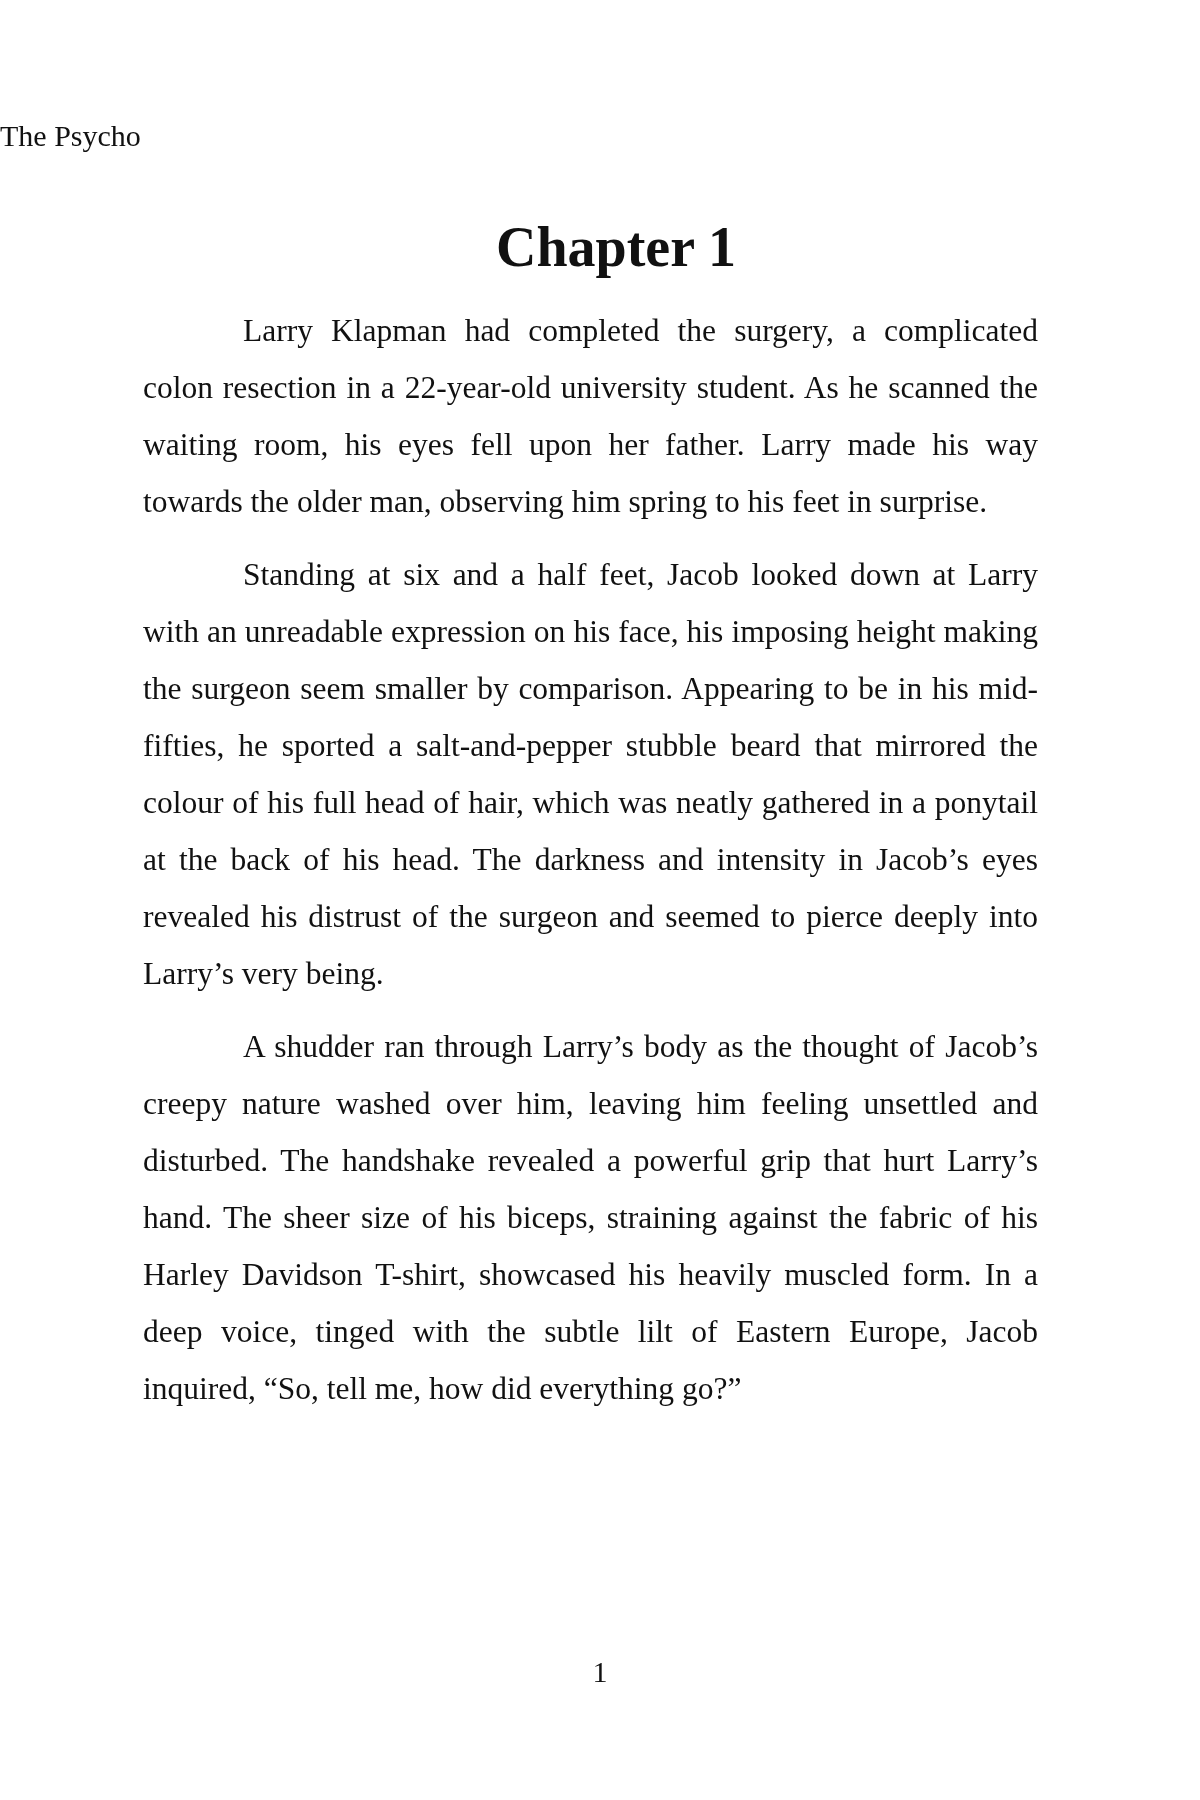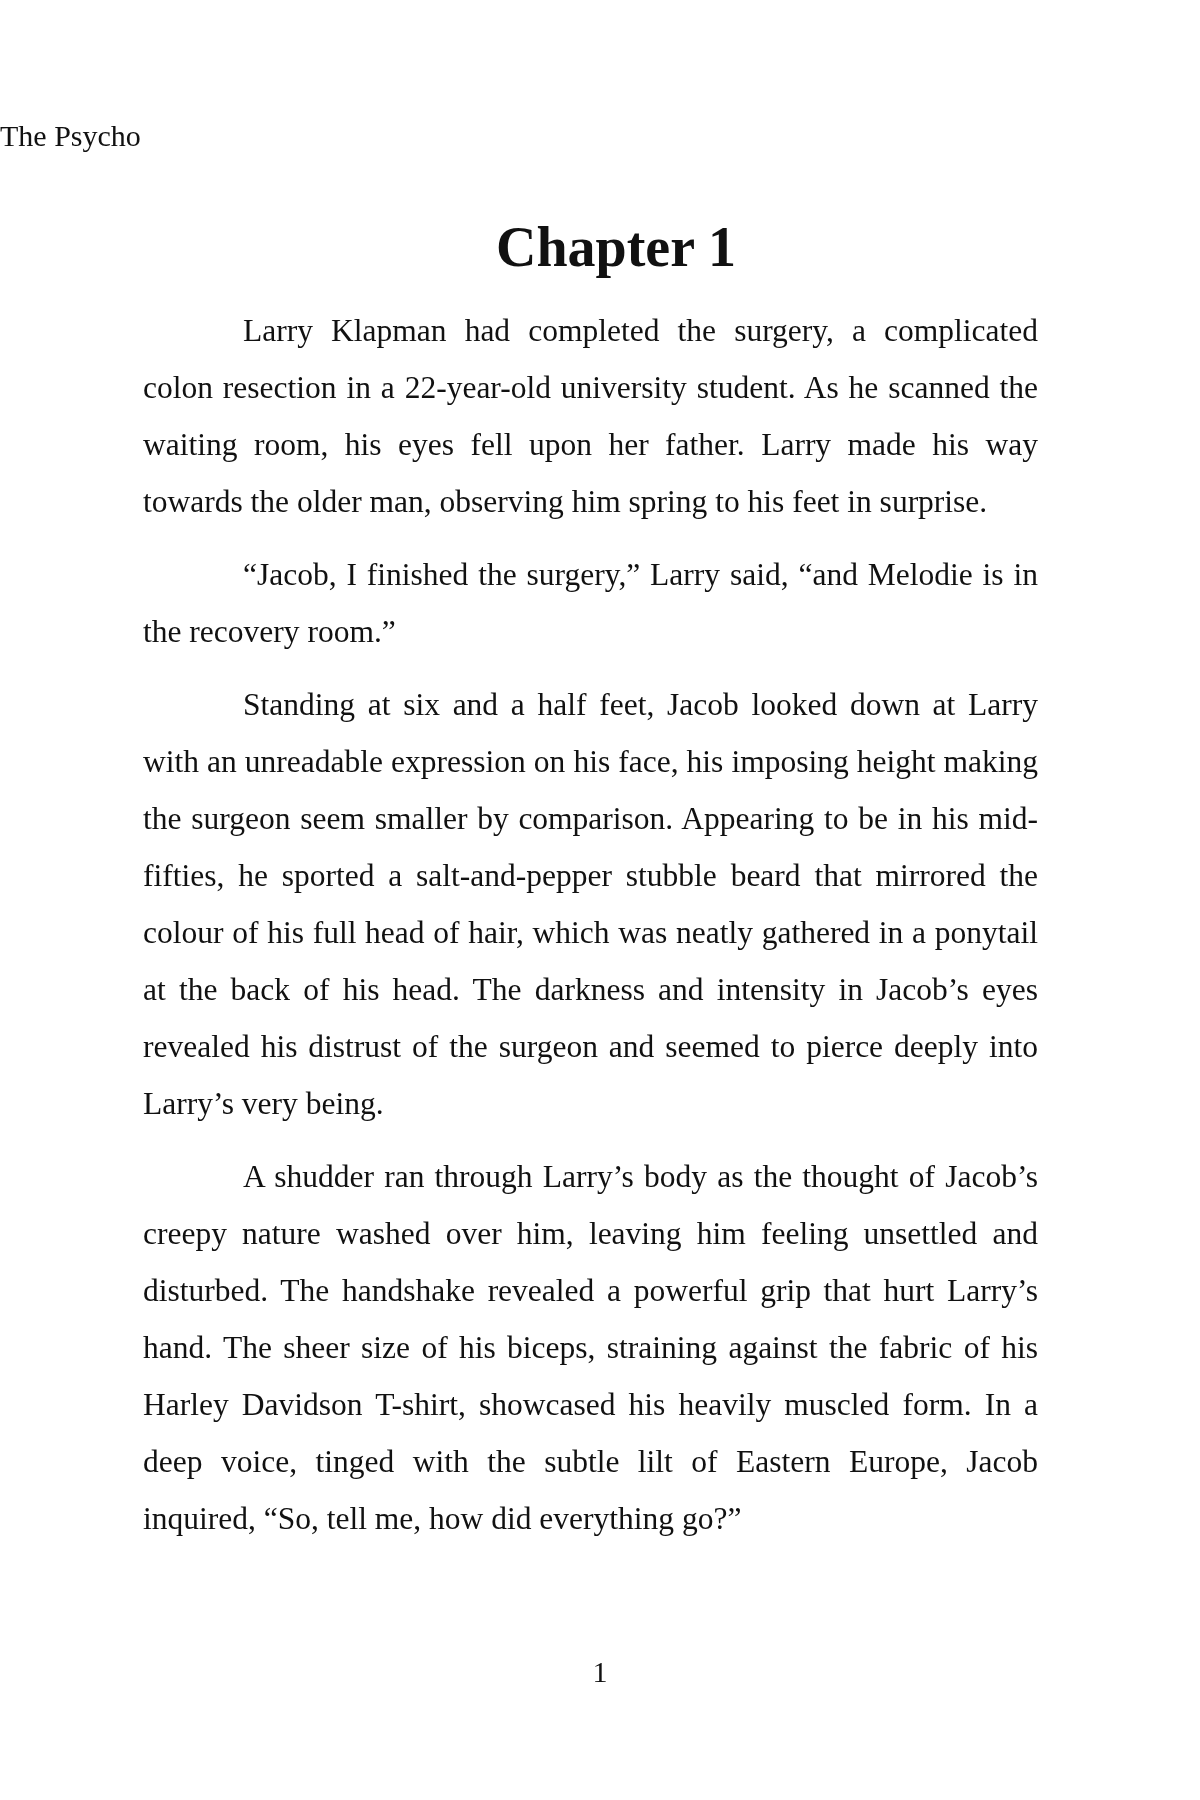--- a/index.html
+++ b/index.html
@@ -17,18 +17,17 @@
   </style>
 </head>
 <body>
 
 <div class="running-head">The Psycho</div>
 
 <h1 class="chapter-title">Chapter 1</h1>
 
 <div class="body-text">
   <p class="para">Larry Klapman had completed the surgery, a complicated colon resection in a 22-year-old university student. As he scanned the waiting room, his eyes fell upon her father. Larry made his way towards the older man, observing him spring to his feet in surprise.</p>
-  <p class="para">“Jacob, I finished the surgery,” Larry said, “and Melodie is in the recovery room.”</p>
   <p class="para">Standing at six and a half feet, Jacob looked down at Larry with an unreadable expression on his face, his imposing height making the surgeon seem smaller by comparison. Appearing to be in his mid-fifties, he sported a salt-and-pepper stubble beard that mirrored the colour of his full head of hair, which was neatly gathered in a ponytail at the back of his head. The darkness and intensity in Jacob’s eyes revealed his distrust of the surgeon and seemed to pierce deeply into Larry’s very being.</p>
   <p class="para">A shudder ran through Larry’s body as the thought of Jacob’s creepy nature washed over him, leaving him feeling unsettled and disturbed. The handshake revealed a powerful grip that hurt Larry’s hand. The sheer size of his biceps, straining against the fabric of his Harley Davidson T-shirt, showcased his heavily muscled form. In a deep voice, tinged with the subtle lilt of Eastern Europe, Jacob inquired, “So, tell me, how did everything go?”</p>
 </div>
 
 <div class="page-number">1</div>
 
 </body></html>

